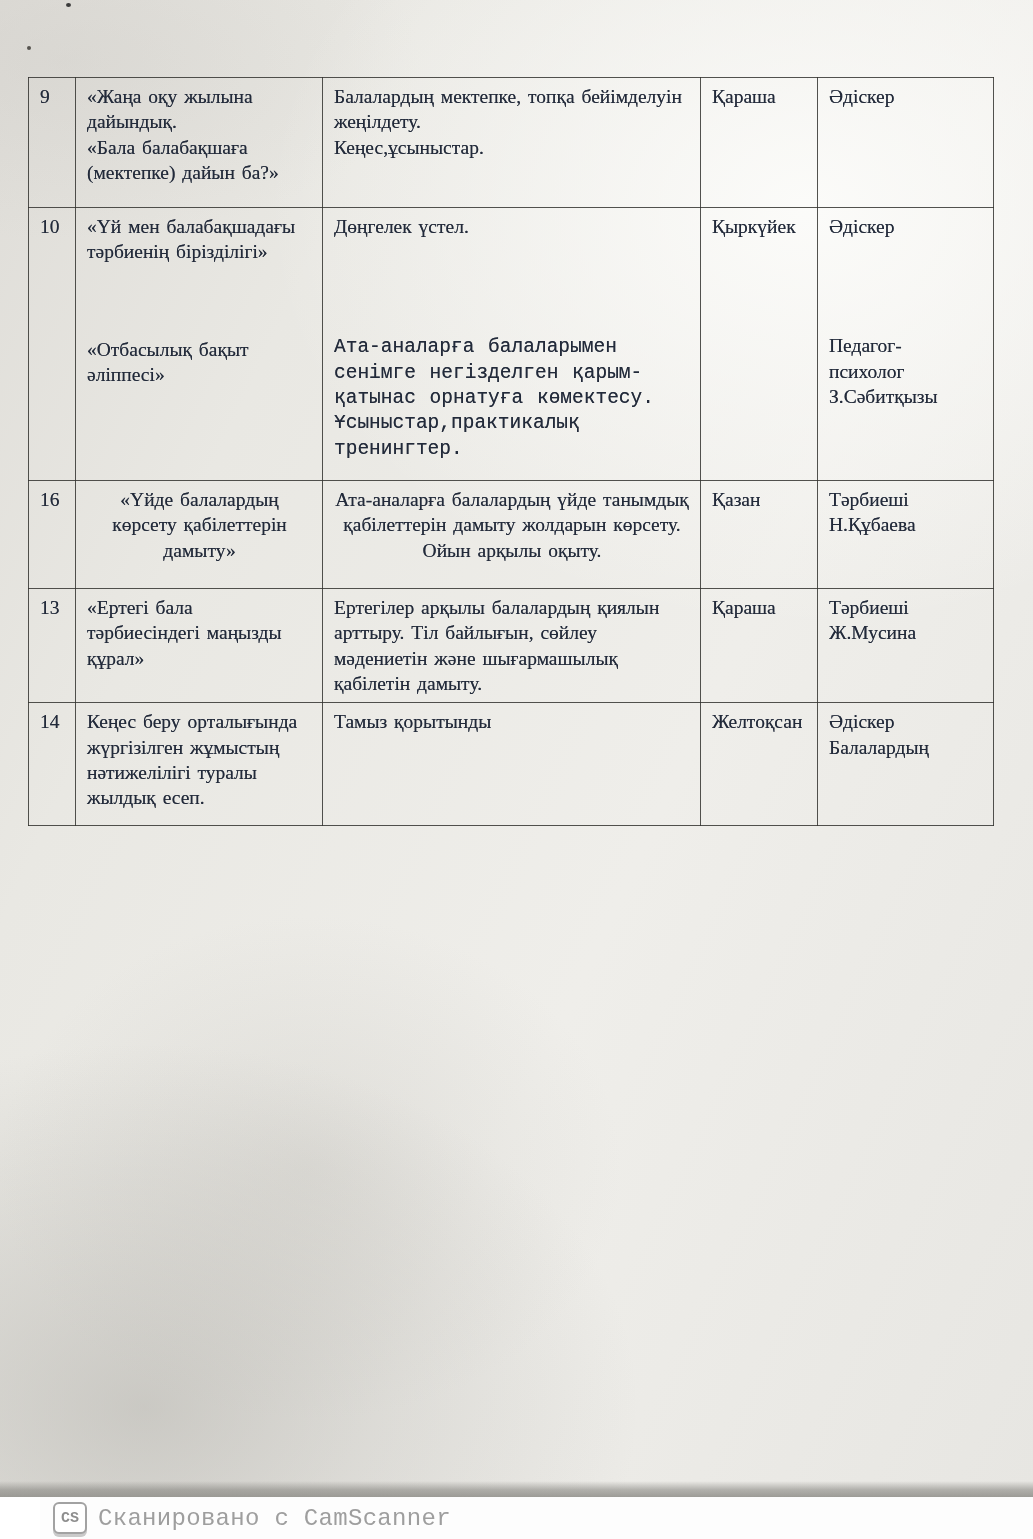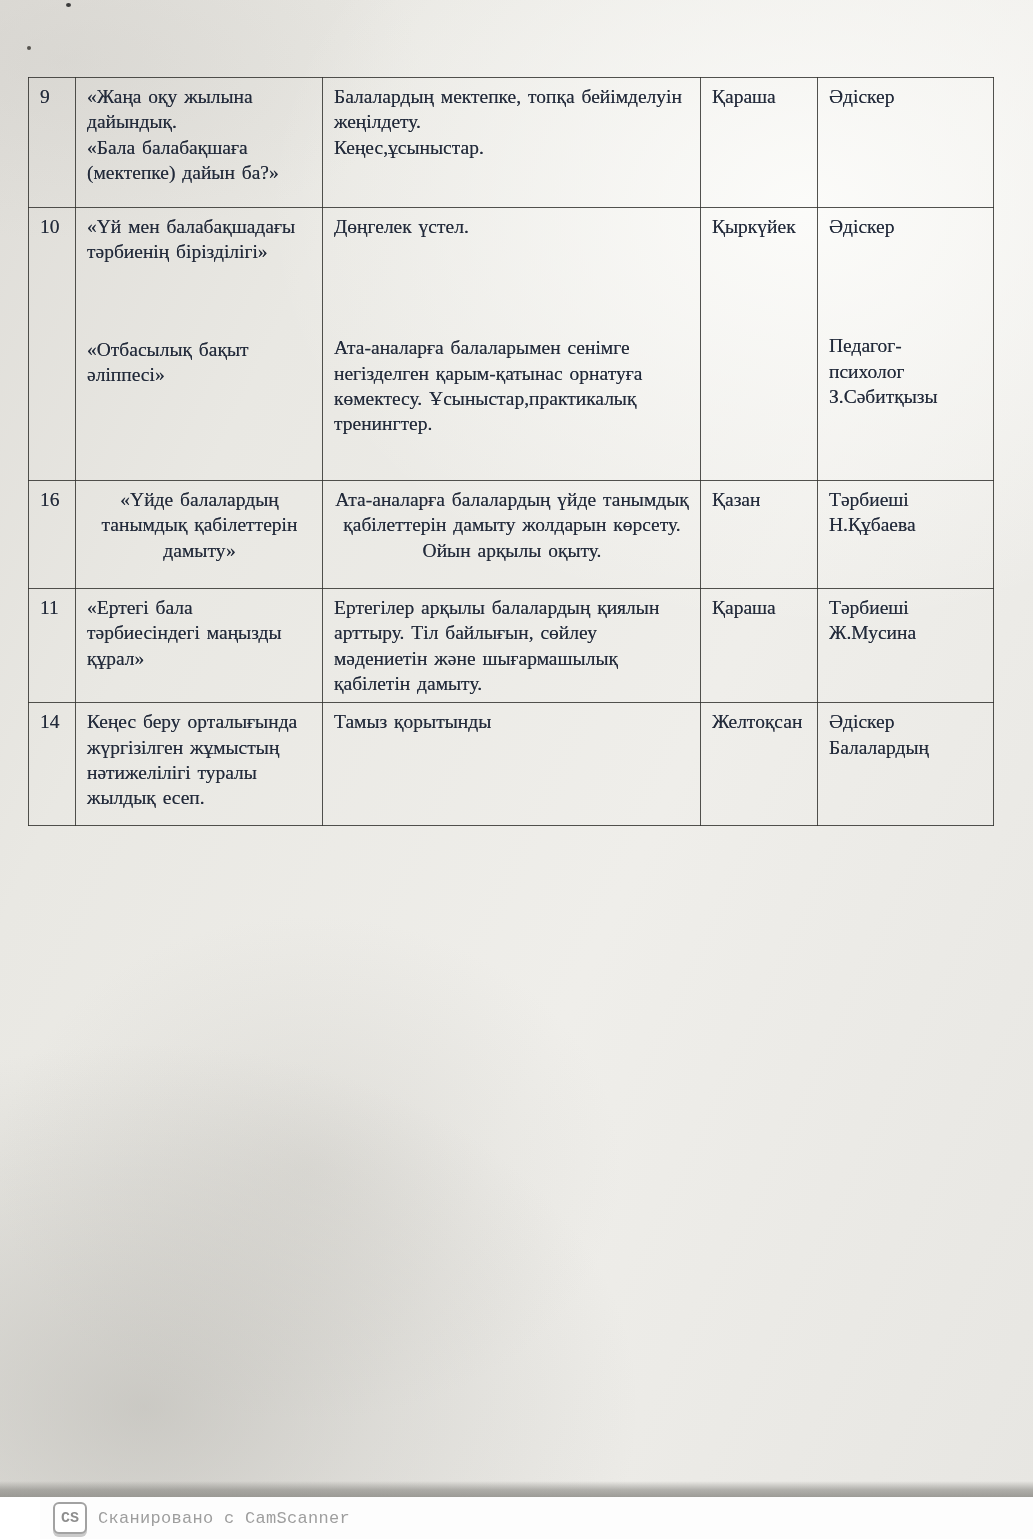--- a/index.html
+++ b/index.html
@@ -51,41 +51,41 @@
   .r9  { height:130px; }
   .r10 { height:273px; }
   .r11 { height:108px; }
   .r12 { height:105px; }
   .r13 { height:75px;  }
   .r14 { height:123px;padding-left:36px; }
   .c-num  { padding-left:9px; }
   .c-desc { padding-left:13px; padding-right:14px; }
   .t-center { text-align:center; }
   .gap-topic { margin-top:72px !important; }
-  .gap-desc  { margin-top:96px !important; }
+  .gap-desc  { margin-top:96px !important;font-family:Liberation Mono, monospace; }
   .gap-resp  { margin-top:94px !important; }
 
   
   .wm-bar {
     position:absolute; left:0; top:1497px; width:1033px; height:42px;
     background:#fdfdfd;
     display:flex; align-items:center; gap:11px;
     padding-left:13px; box-sizing:border-box;
     font-family:Liberation Mono, monospace;
     margin-left:40px;
   }
   .cs-badge {
     width:30px; height:28px;
     border:2px solid #a2a2a2; border-radius:6px;
     background:#ffffff;
     color:#8e8e8e; font-weight:bold; font-size:15px;
     display:flex; align-items:center; justify-content:center;
     box-shadow:0 3px 0 rgba(140,140,140,0.45);
   }
-  .wm-text { color:#9e9e9e; font-size:17px; letter-spacing:0.3px; }
+  .wm-text { color:#9e9e9e; font-size:24px; letter-spacing:0.3px; }
 </style>
 </head>
 <body>
 
 <div class="stage">
   <div class="scan">
     <div class="speck speck1"></div>
     <div class="speck speck2"></div>
 
     <table class="plan-table">
@@ -139,37 +139,37 @@
             <p>психолог</p>
             <p>З.Сәбитқызы</p>
           </td>
         </tr>
 
         <tr class="r11">
           <td class="c-num">
             <p>16</p>
           </td>
           <td class="c-topic t-center">
-            <p>«Үйде балалардың танымдық қабілеттерін дамыту»</p>
+            <p>«Үйде балалардың көрсету қабілеттерін дамыту»</p>
           </td>
           <td class="c-desc t-center">
             <p>Ата-аналарға балалардың үйде танымдық қабілеттерін дамыту жолдарын көрсету. Ойын арқылы оқыту.</p>
           </td>
           <td class="c-month">
             <p>Қазан</p>
           </td>
           <td class="c-resp">
             <p>Тәрбиеші</p>
             <p>Н.Құбаева</p>
           </td>
         </tr>
 
         <tr class="r12">
           <td class="c-num">
-            <p>11</p>
+            <p>13</p>
           </td>
           <td class="c-topic">
             <p>«Ертегі бала тәрбиесіндегі маңызды құрал»</p>
           </td>
           <td class="c-desc">
             <p>Ертегілер арқылы балалардың қиялын арттыру. Тіл байлығын, сөйлеу мәдениетін және шығармашылық қабілетін дамыту.</p>
           </td>
           <td class="c-month">
             <p>Қараша</p>
           </td>

